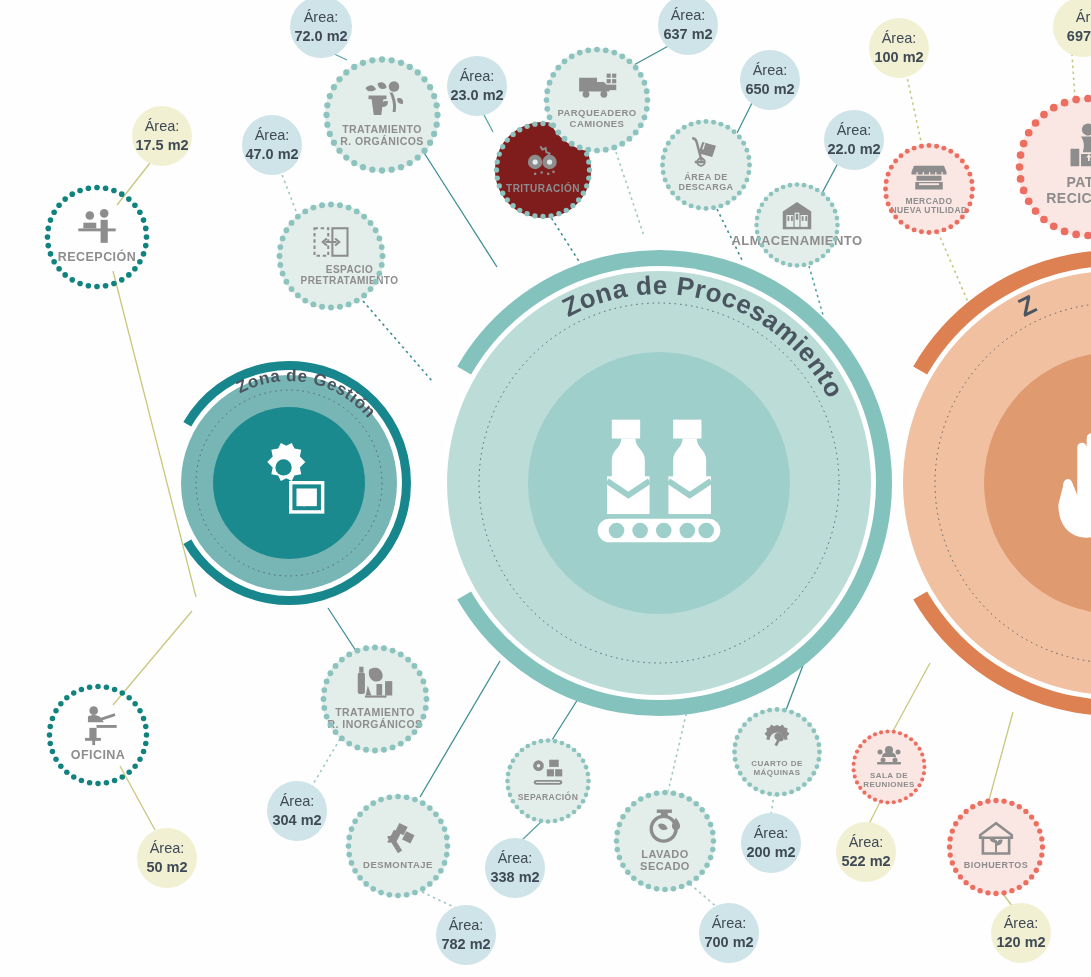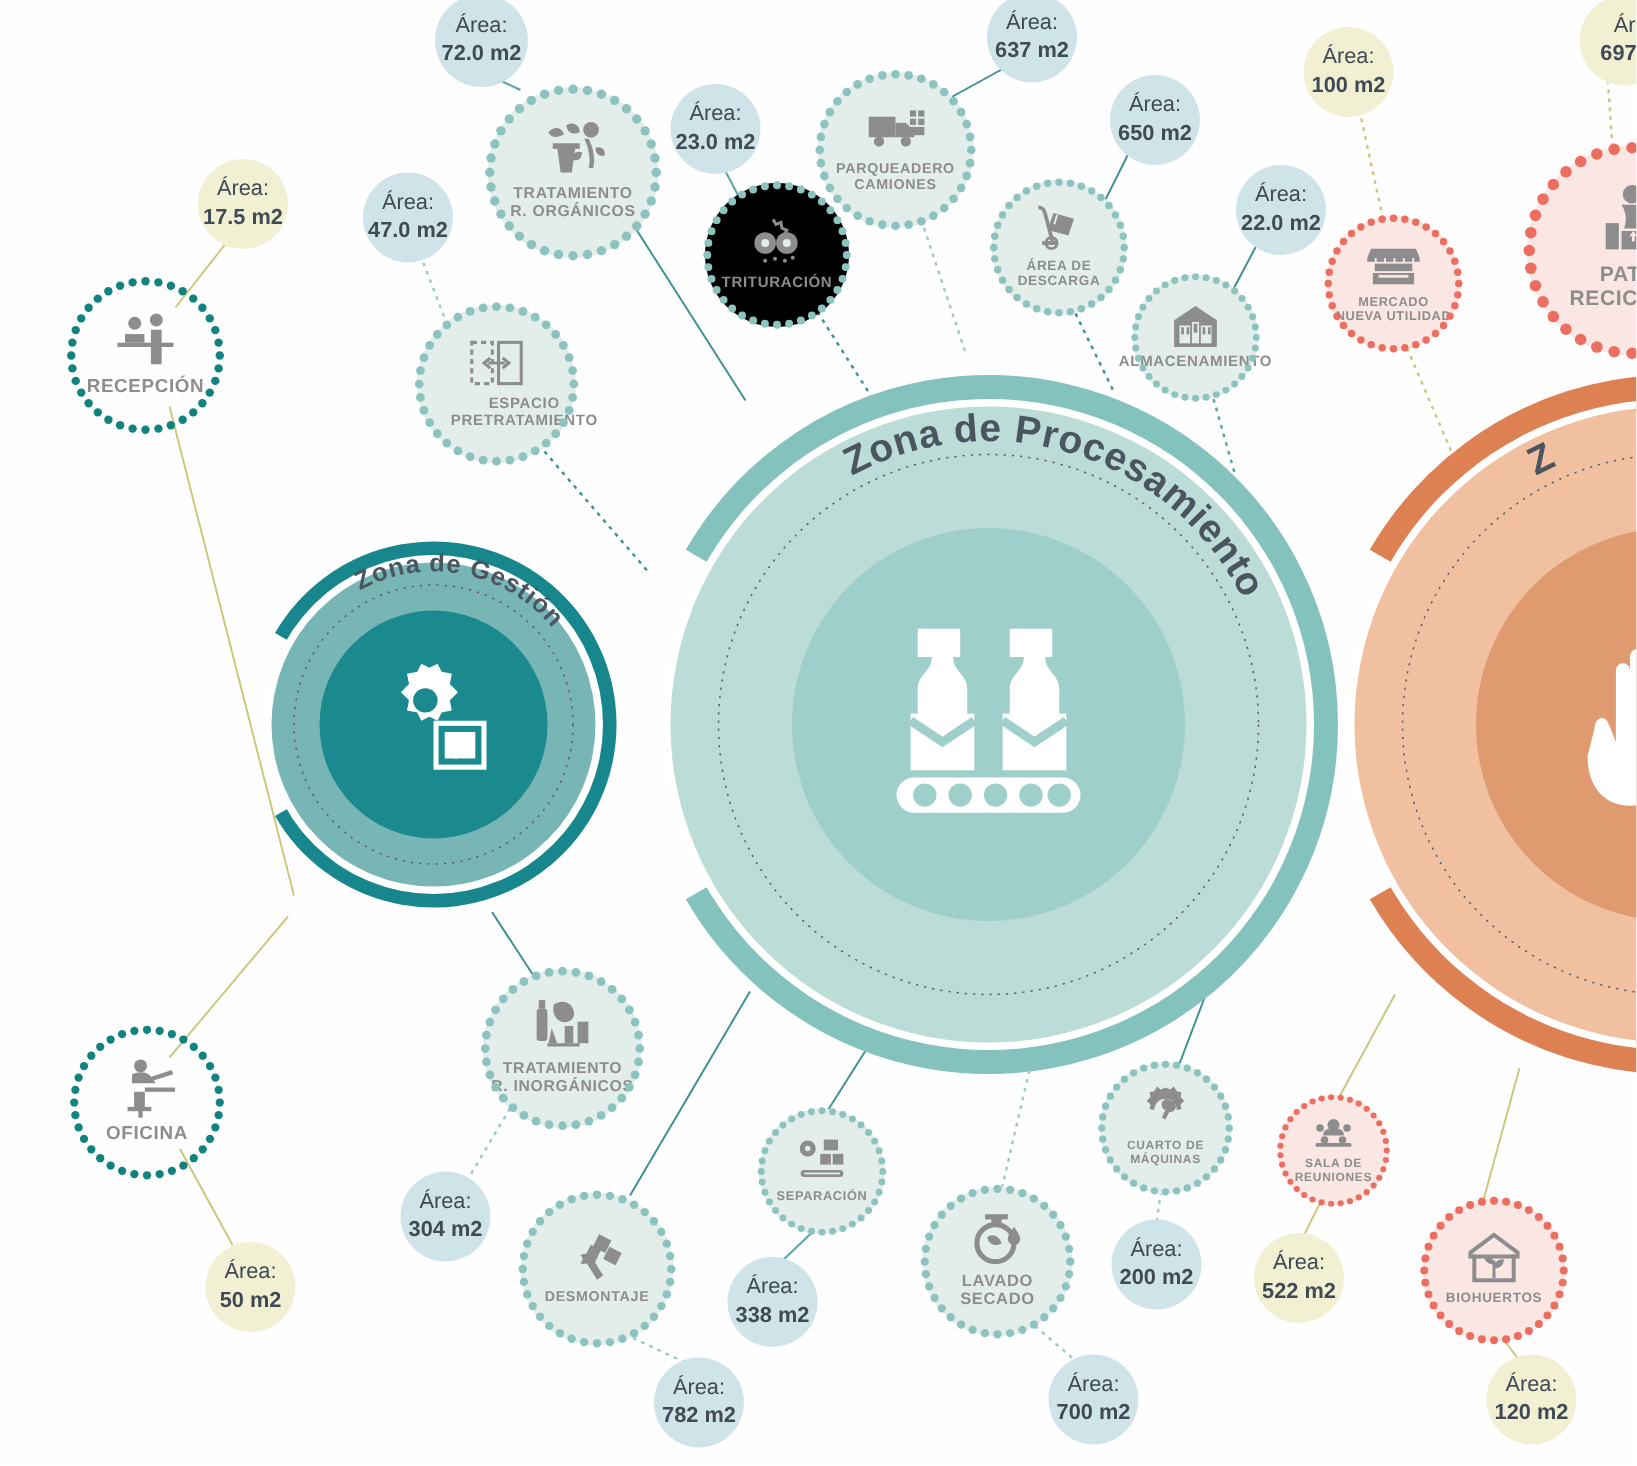--- a/index.html
+++ b/index.html
@@ -362,21 +362,21 @@
         <div class="nicon" style="margin-top: -6.36px;">
           <svg width="44" height="44" viewBox="0 0 64 64" fill="#8d8d8d">
             <rect x="8" y="12" width="20" height="40" fill="none" stroke="#8d8d8d" stroke-width="3" stroke-dasharray="5 4"></rect>
             <rect x="34" y="12" width="22" height="40" fill="none" stroke="#8d8d8d" stroke-width="3"></rect>
             <path d="M24 32h16M26 27l-6 5 6 5M38 27l6 5-6 5" stroke="#8d8d8d" stroke-width="3" fill="none"></path>
           </svg>
         </div>
         <div class="nlabel" style="font-size: 10px; margin-left: 37px;">ESPACIO
 PRETRATAMIENTO</div>
       </div>
-      <div class="node" style="left: 518px; top: 170px; width: 96px; height: 96px; background: #000000;">
+      <div class="node" style="left: 543px; top: 170px; width: 96px; height: 96px; background: #7f1d1d;">
         <svg width="102.28" height="102.28" style="position:absolute;left:50%;top:50%;transform:translate(-50%,-50%)">
           <circle cx="97.64" cy="51.14" r="2.64" fill="#8cc3be"></circle>
           <circle cx="96.93" cy="59.21" r="2.64" fill="#8cc3be"></circle>
           <circle cx="94.84" cy="67.04" r="2.64" fill="#8cc3be"></circle>
           <circle cx="91.41" cy="74.39" r="2.64" fill="#8cc3be"></circle>
           <circle cx="86.76" cy="81.03" r="2.64" fill="#8cc3be"></circle>
           <circle cx="81.03" cy="86.76" r="2.64" fill="#8cc3be"></circle>
           <circle cx="74.39" cy="91.41" r="2.64" fill="#8cc3be"></circle>
           <circle cx="67.04" cy="94.84" r="2.64" fill="#8cc3be"></circle>
           <circle cx="59.21" cy="96.93" r="2.64" fill="#8cc3be"></circle>
@@ -575,21 +575,21 @@
             <rect x="14" y="32" width="12" height="20" fill="#e3eeea"></rect>
             <rect x="38" y="32" width="12" height="20" fill="#e3eeea"></rect>
             <rect x="28" y="28" width="8" height="24" fill="#e3eeea"></rect>
             <rect x="16" y="34" width="3" height="8"></rect>
             <rect x="22" y="34" width="3" height="8"></rect>
             <rect x="40" y="34" width="3" height="8"></rect>
             <rect x="46" y="34" width="3" height="8"></rect>
             <rect x="30" y="30" width="4" height="10"></rect>
           </svg>
         </div>
-        <div class="nlabel" style="font-size: 10px;">ALMACENAMIENTO</div>
+        <div class="nlabel" style="font-size: 13px;">ALMACENAMIENTO</div>
       </div>
       <div class="node" style="left: 375px; top: 699px; width: 106px; height: 106px; background: rgb(227, 238, 234);">
         <svg width="112.83" height="112.83" style="position:absolute;left:50%;top:50%;transform:translate(-50%,-50%)">
           <circle cx="107.91" cy="56.41" r="2.915" fill="#8cc3be"></circle>
           <circle cx="107.13" cy="65.36" r="2.915" fill="#8cc3be"></circle>
           <circle cx="104.81" cy="74.03" r="2.915" fill="#8cc3be"></circle>
           <circle cx="101.02" cy="82.16" r="2.915" fill="#8cc3be"></circle>
           <circle cx="95.87" cy="89.52" r="2.915" fill="#8cc3be"></circle>
           <circle cx="89.52" cy="95.87" r="2.915" fill="#8cc3be"></circle>
           <circle cx="82.17" cy="101.02" r="2.915" fill="#8cc3be"></circle>

